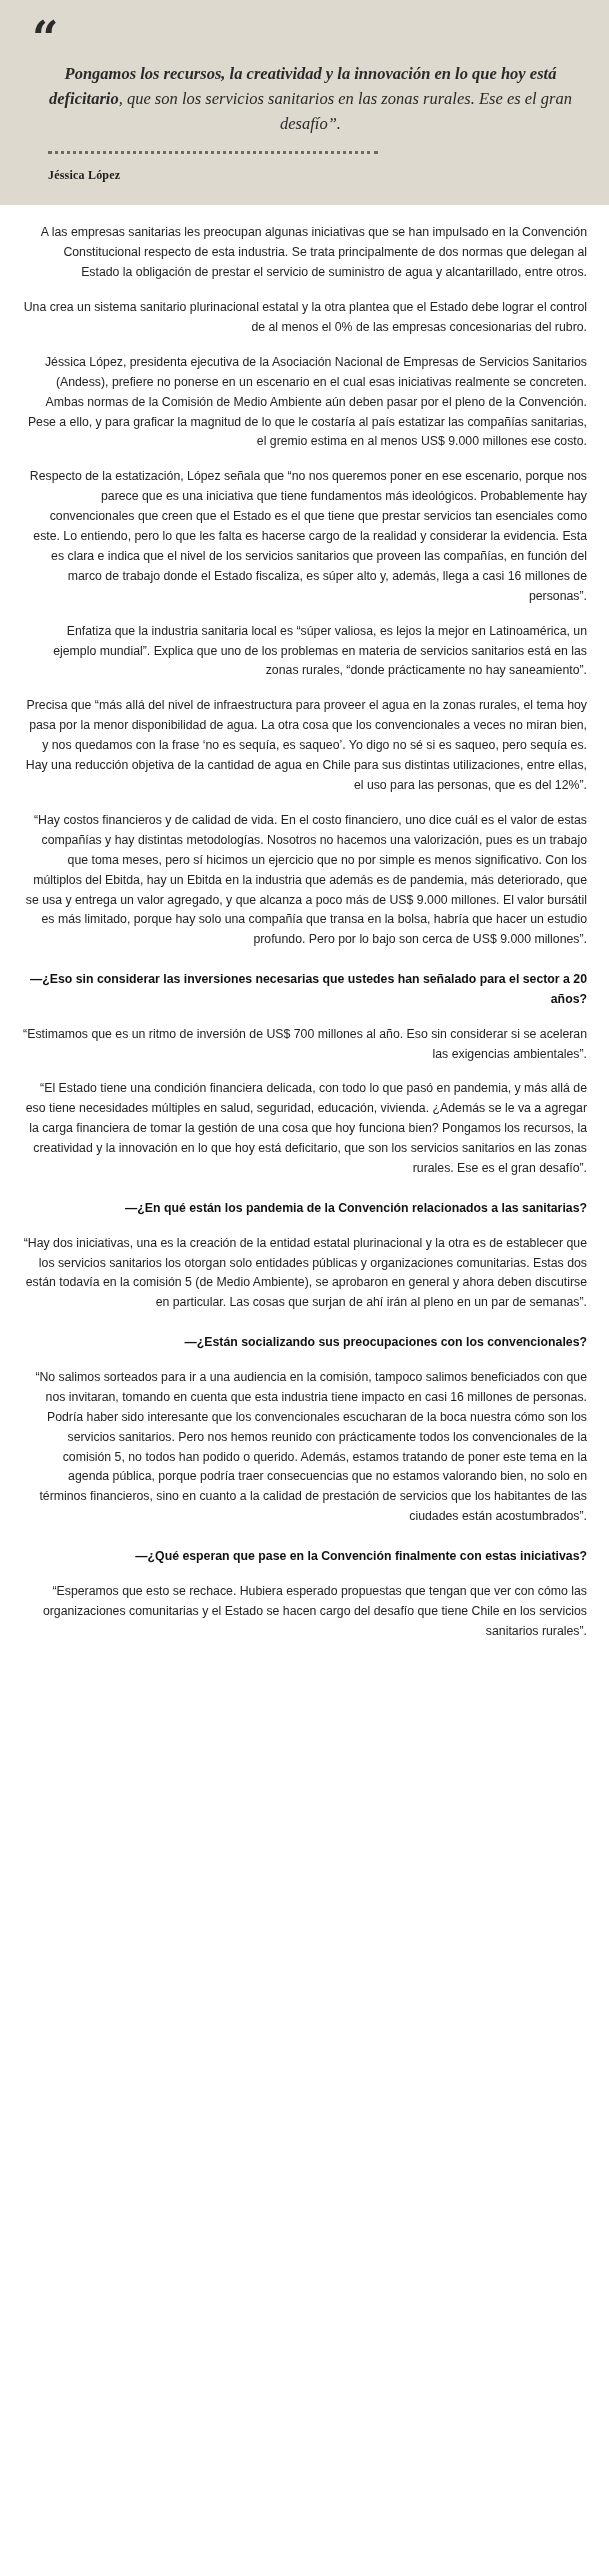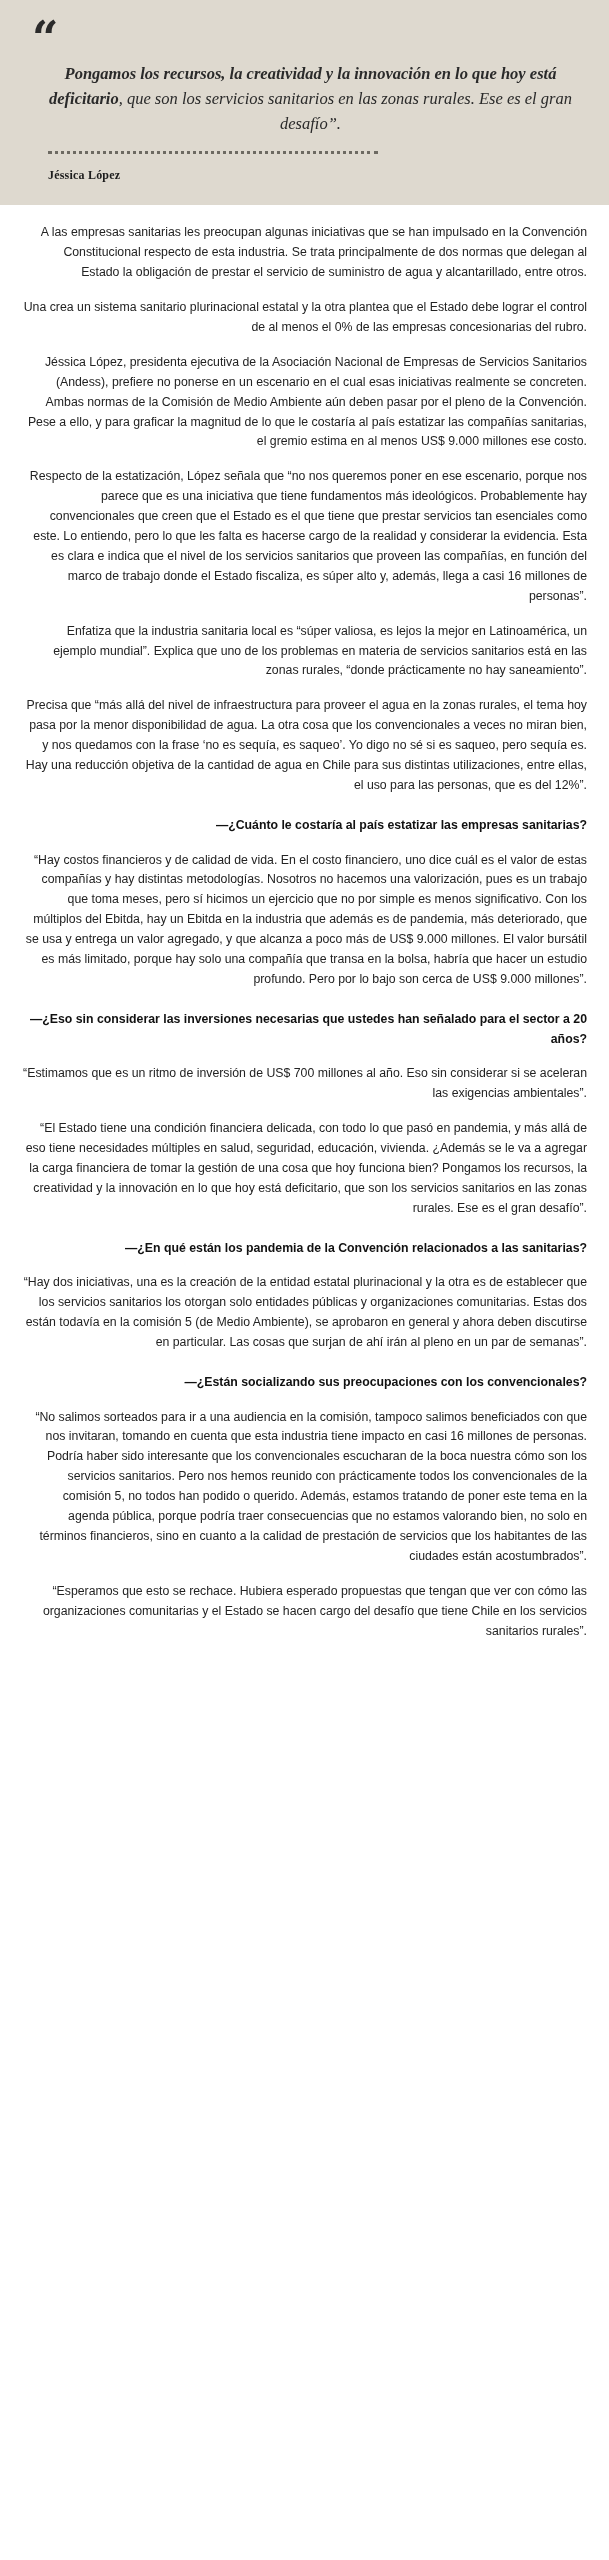--- a/index.html
+++ b/index.html
@@ -104,25 +104,25 @@
     <div class="quote-author">Jéssica López</div>
   </div>
 
   <div class="article">
       <p class="">A las empresas sanitarias les preocupan algunas iniciativas que se han impulsado en la Convención Constitucional respecto de esta industria. Se trata principalmente de dos normas que delegan al Estado la obligación de prestar el servicio de suministro de agua y alcantarillado, entre otros.</p>
       <p class="">Una crea un sistema sanitario plurinacional estatal y la otra plantea que el Estado debe lograr el control de al menos el 0% de las empresas concesionarias del rubro.</p>
       <p class="">Jéssica López, presidenta ejecutiva de la Asociación Nacional de Empresas de Servicios Sanitarios (Andess), prefiere no ponerse en un escenario en el cual esas iniciativas realmente se concreten. Ambas normas de la Comisión de Medio Ambiente aún deben pasar por el pleno de la Convención. Pese a ello, y para graficar la magnitud de lo que le costaría al país estatizar las compañías sanitarias, el gremio estima en al menos US$ 9.000 millones ese costo.</p>
       <p class="">Respecto de la estatización, López señala que “no nos queremos poner en ese escenario, porque nos parece que es una iniciativa que tiene fundamentos más ideológicos. Probablemente hay convencionales que creen que el Estado es el que tiene que prestar servicios tan esenciales como este. Lo entiendo, pero lo que les falta es hacerse cargo de la realidad y considerar la evidencia. Esta es clara e indica que el nivel de los servicios sanitarios que proveen las compañías, en función del marco de trabajo donde el Estado fiscaliza, es súper alto y, además, llega a casi 16 millones de personas”.</p>
       <p class="">Enfatiza que la industria sanitaria local es “súper valiosa, es lejos la mejor en Latinoamérica, un ejemplo mundial”. Explica que uno de los problemas en materia de servicios sanitarios está en las zonas rurales, “donde prácticamente no hay saneamiento”.</p>
       <p class="">Precisa que “más allá del nivel de infraestructura para proveer el agua en la zonas rurales, el tema hoy pasa por la menor disponibilidad de agua. La otra cosa que los convencionales a veces no miran bien, y nos quedamos con la frase ‘no es sequía, es saqueo’. Yo digo no sé si es saqueo, pero sequía es. Hay una reducción objetiva de la cantidad de agua en Chile para sus distintas utilizaciones, entre ellas, el uso para las personas, que es del 12%”.</p>
-      <p class="question">—¿Cuánto le costaría al país estatizar las empresas sanitarias?</p>
       <p class="">“Hay costos financieros y de calidad de vida. En el costo financiero, uno dice cuál es el valor de estas compañías y hay distintas metodologías. Nosotros no hacemos una valorización, pues es un trabajo que toma meses, pero sí hicimos un ejercicio que no por simple es menos significativo. Con los múltiplos del Ebitda, hay un Ebitda en la industria que además es de pandemia, más deteriorado, que se usa y entrega un valor agregado, y que alcanza a poco más de US$ 9.000 millones. El valor bursátil es más limitado, porque hay solo una compañía que transa en la bolsa, habría que hacer un estudio profundo. Pero por lo bajo son cerca de US$ 9.000 millones”.</p>
       <p class="question">—¿Eso sin considerar las inversiones necesarias que ustedes han señalado para el sector a 20 años?</p>
       <p class="">“Estimamos que es un ritmo de inversión de US$ 700 millones al año. Eso sin considerar si se aceleran las exigencias ambientales”.</p>
       <p class="">“El Estado tiene una condición financiera delicada, con todo lo que pasó en pandemia, y más allá de eso tiene necesidades múltiples en salud, seguridad, educación, vivienda. ¿Además se le va a agregar la carga financiera de tomar la gestión de una cosa que hoy funciona bien? Pongamos los recursos, la creatividad y la innovación en lo que hoy está deficitario, que son los servicios sanitarios en las zonas rurales. Ese es el gran desafío”.</p>
       <p class="question">—¿En qué están los pandemia de la Convención relacionados a las sanitarias?</p>
       <p class="">“Hay dos iniciativas, una es la creación de la entidad estatal plurinacional y la otra es de establecer que los servicios sanitarios los otorgan solo entidades públicas y organizaciones comunitarias. Estas dos están todavía en la comisión 5 (de Medio Ambiente), se aprobaron en general y ahora deben discutirse en particular. Las cosas que surjan de ahí irán al pleno en un par de semanas”.</p>
       <p class="question">—¿Están socializando sus preocupaciones con los convencionales?</p>
       <p class="">“No salimos sorteados para ir a una audiencia en la comisión, tampoco salimos beneficiados con que nos invitaran, tomando en cuenta que esta industria tiene impacto en casi 16 millones de personas. Podría haber sido interesante que los convencionales escucharan de la boca nuestra cómo son los servicios sanitarios. Pero nos hemos reunido con prácticamente todos los convencionales de la comisión 5, no todos han podido o querido. Además, estamos tratando de poner este tema en la agenda pública, porque podría traer consecuencias que no estamos valorando bien, no solo en términos financieros, sino en cuanto a la calidad de prestación de servicios que los habitantes de las ciudades están acostumbrados”.</p>
+      <p class="question">—¿Qué esperan que pase en la Convención finalmente con estas iniciativas?</p>
       <p class="">“Esperamos que esto se rechace. Hubiera esperado propuestas que tengan que ver con cómo las organizaciones comunitarias y el Estado se hacen cargo del desafío que tiene Chile en los servicios sanitarios rurales”.</p>
     </div>
 
 </div>
 
 </body></html>

